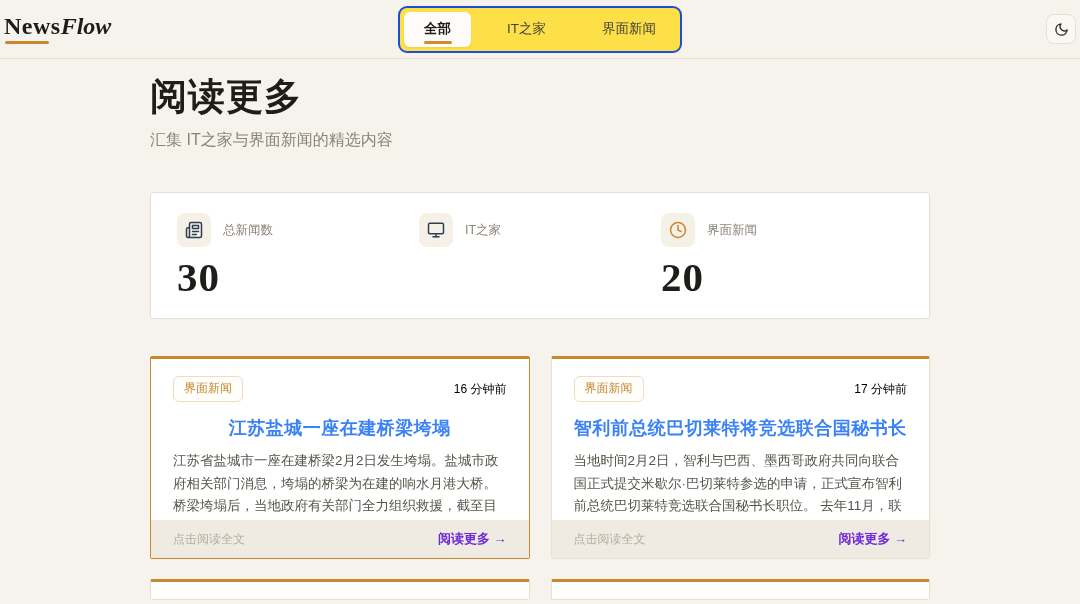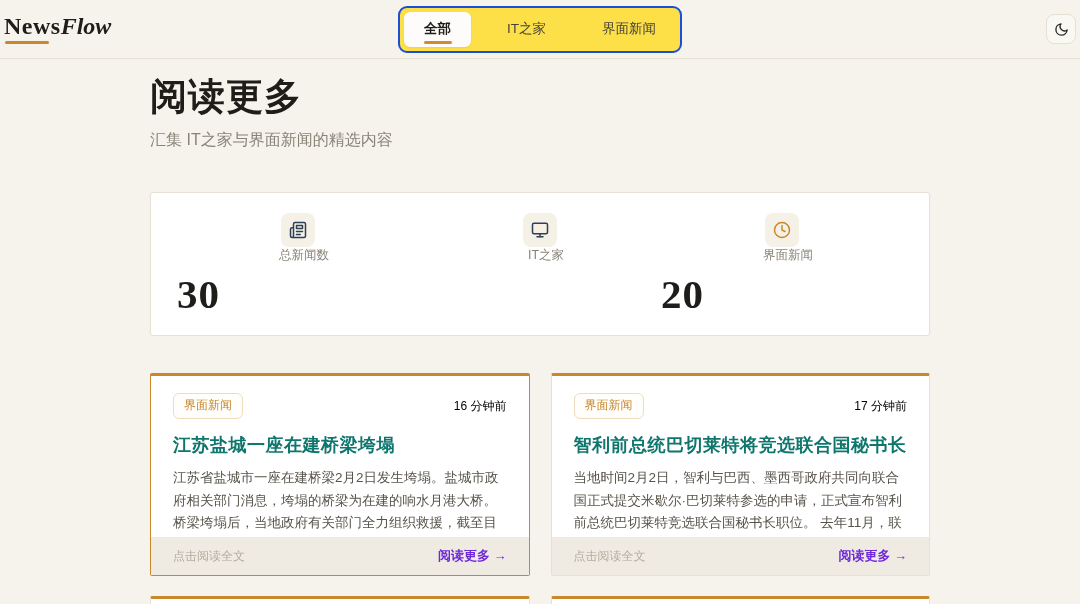--- a/index.html
+++ b/index.html
@@ -96,21 +96,21 @@
   
   .stats {
     margin-top: 41px;
     background: #ffffff;
     border: 1px solid #e7e1d4;
     border-radius: 3px;
     padding: 20px 26px 18px;
     display: flex;
   }
   .stat { flex: 1; }
-  .stat-top { display: flex; align-items: center; flex-direction: column; }
+  .stat-top { display: flex; align-items: center; }
   .stat-iconbox {
     width: 34px; height: 34px;
     background: #f5f1e7;
     border-radius: 8px;
     display: flex; align-items: center; justify-content: center;
   }
   .stat-label { margin-left: 12px; font-size: 12.5px; color: #8a8478; }
   .stat-value {
     margin-top: 8px;
     font-size: 41px;
@@ -150,23 +150,24 @@
     color: #c8882e;
     border: 1px solid #eeddbd;
     background: #fffefb;
     border-radius: 6px;
     padding: 3px 10px 4px;
   }
   .card-time { font-size: 12px; color: #000000; }
   .card-title {
     font-size: 18px;
     font-weight: 700;
-    color: #0f766e;
+    color: #3b82f6;
     margin: 14px 0 10px;
     letter-spacing: 0.5px;
+    text-align: center;
   }
   .card-excerpt {
     font-size: 13.5px;
     color: #57534a;
     line-height: 1.66;
     max-height: 68px;
     overflow: hidden;
   }
   .card-footer {
     margin-top: 2px;

